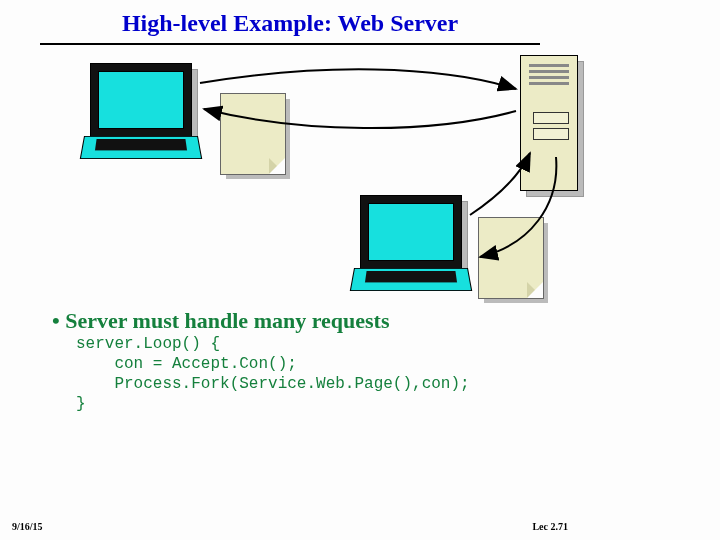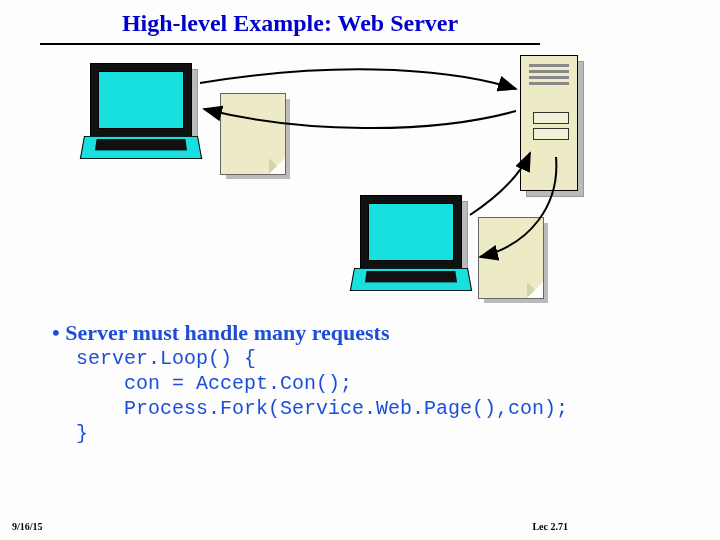--- a/index.html
+++ b/index.html
@@ -132,35 +132,34 @@
     border: 1px solid #333;
     background: #f2f1d4;
   }
   
   .content {
     position: absolute;
     top: 308px;
     left: 28px;
     right: 20px;
     font-size: 22px;
-    color: #1d4ed8;
+    color: #15803d;
     font-weight: bold;
-    margin-top: 12px;
   }
   .content ul {
     margin: 0;
     padding-left: 24px;
     list-style: none;
   }
   .content li::before {
     content: "• ";
   }
   .code {
     font-family: "Courier New", monospace;
-    font-size: 20px;
+    font-size: 16px;
     font-weight: normal;
     margin-left: 48px;
     line-height: 1.25;
     white-space: pre;
   }
   .footer {
     position: absolute;
     bottom: 8px;
     left: 12px; right: 12px;
     font-size: 10px;

